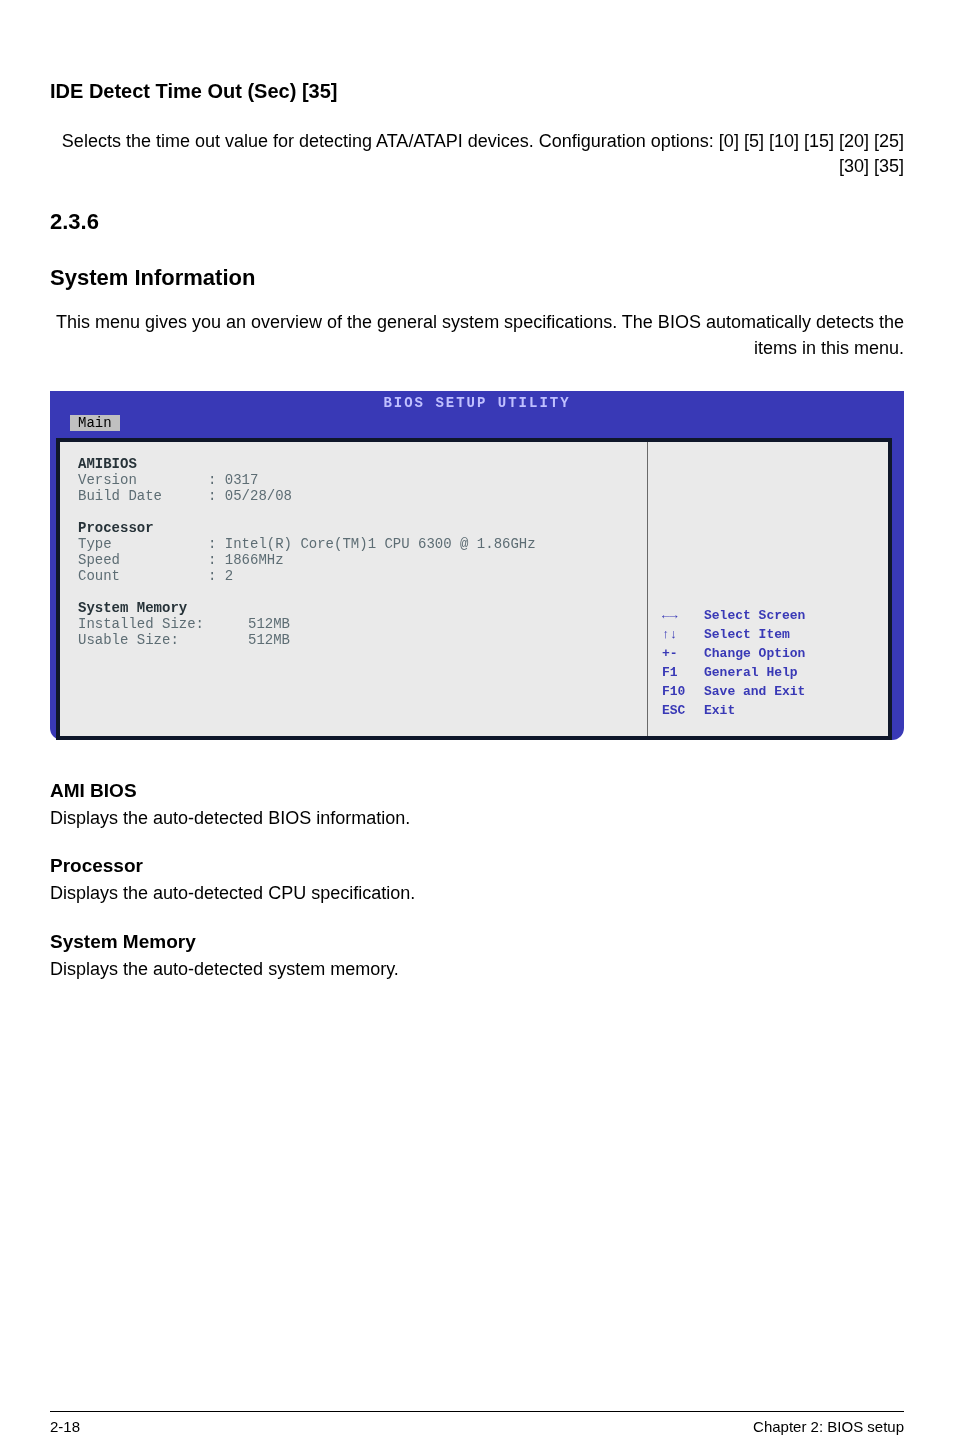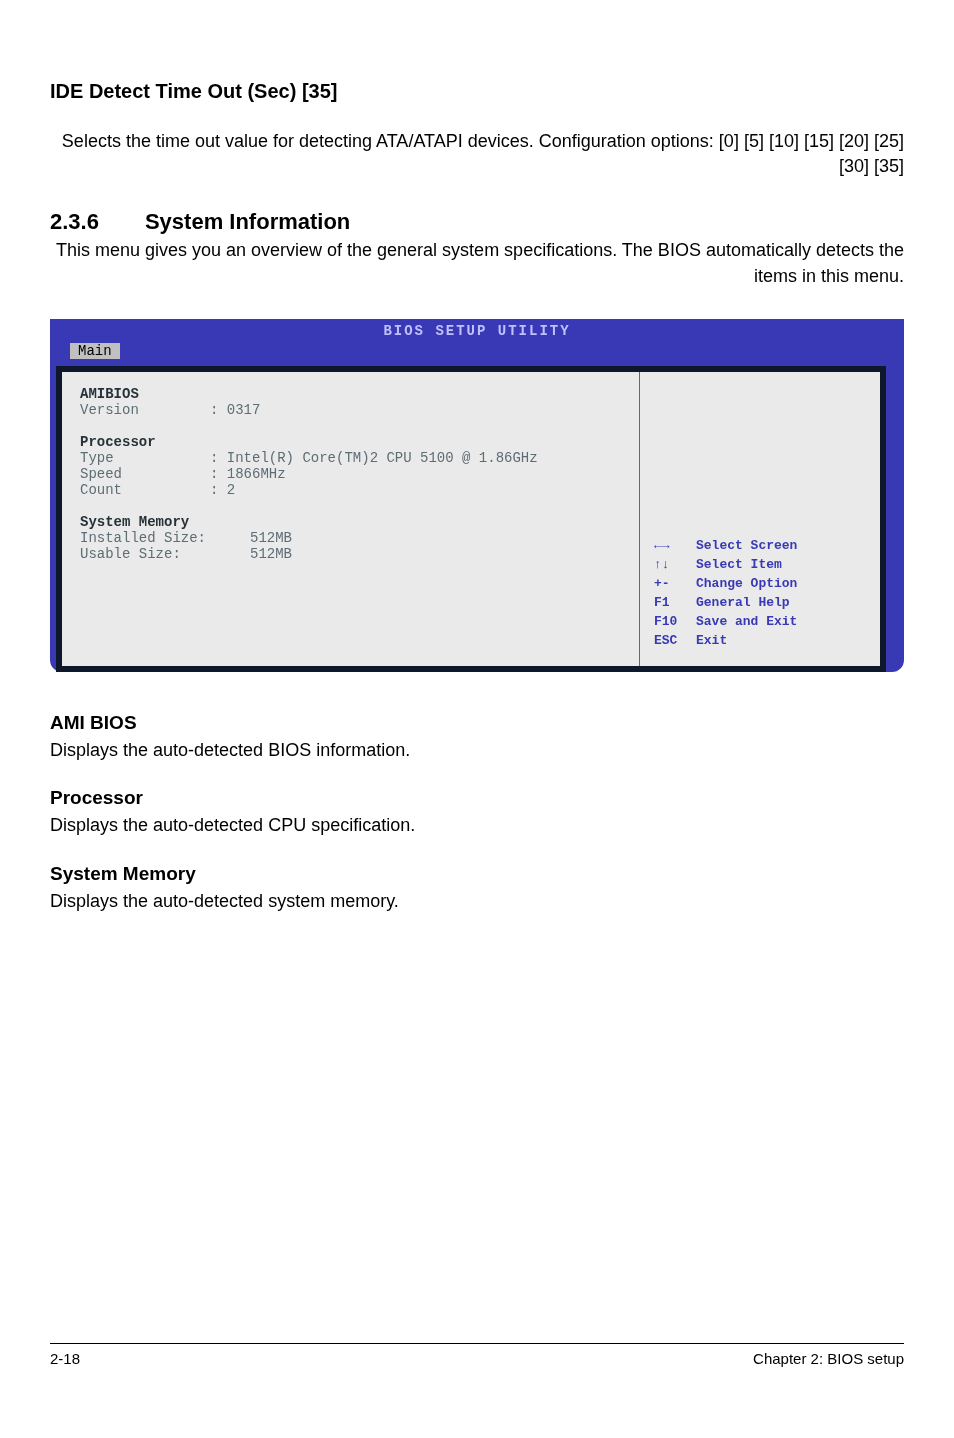--- a/index.html
+++ b/index.html
@@ -18,23 +18,24 @@
       margin-bottom: 26px;
     }
     p.body-text {
       font-size: 18px;
       line-height: 1.4;
       margin-bottom: 30px;
       text-align: right;
     }
     .section-row {
       display: flex;
-      gap: 46px;
-      margin: 20px 0 3px 0;
+      gap: 30px;
+      margin: 20px 0 19px 0;
       align-items: baseline;
+      flex-direction: column;
     }
     .section-num {
       font-size: 22px;
       font-weight: bold;
     }
     .section-title {
       font-size: 22px;
       font-weight: bold;
     }
     .bios-panel {
@@ -57,22 +58,22 @@
       background: #c0c0c0;
       color: #000;
       display: inline-block;
       padding: 0 8px;
       margin-left: 20px;
       font-weight: normal;
     }
     .bios-body {
       display: flex;
       background: #eaeaea;
-      margin: 4px 18px 12px 6px;
-      border: 6px solid #0f172a;
+      margin: 4px 12px 12px 6px;
+      border: 4px solid #0f172a;
       min-height: 250px;
       position: relative;
     }
     .bios-main {
       flex: 1;
       padding: 14px 18px;
       color: #5d6d74;
       border-right: 1px solid #6a6a6a;
     }
     .bios-side {
@@ -131,25 +132,29 @@
   <div style="padding-bottom:3px;font-family:Liberation Mono, monospace;">
     <span class="bios-tab">Main</span>
   </div>
   <div class="bios-body">
     <div class="bios-main">
       <div class="bios-group-heading">AMIBIOS</div>
       <div class="bios-row">
         <div class="bios-label">Version</div>
         <div class="bios-val">: 0317</div>
       </div>
+      <div class="bios-row">
+        <div class="bios-label">Build Date</div>
+        <div class="bios-val">: 05/28/08</div>
+      </div>
       <div style="height:16px"></div>
       <div class="bios-group-heading">Processor</div>
       <div class="bios-row">
         <div class="bios-label">Type</div>
-        <div class="bios-val">: Intel(R) Core(TM)2 CPU 5100 @ 1.86GHz</div>
+        <div class="bios-val">: Intel(R) Core(TM)1 CPU 6300 @ 1.86GHz</div>
       </div>
       <div class="bios-row">
         <div class="bios-label">Speed</div>
         <div class="bios-val">: 1866MHz</div>
       </div>
       <div class="bios-row">
         <div class="bios-label">Count</div>
         <div class="bios-val">: 2</div>
       </div>
       <div style="height:16px"></div>

